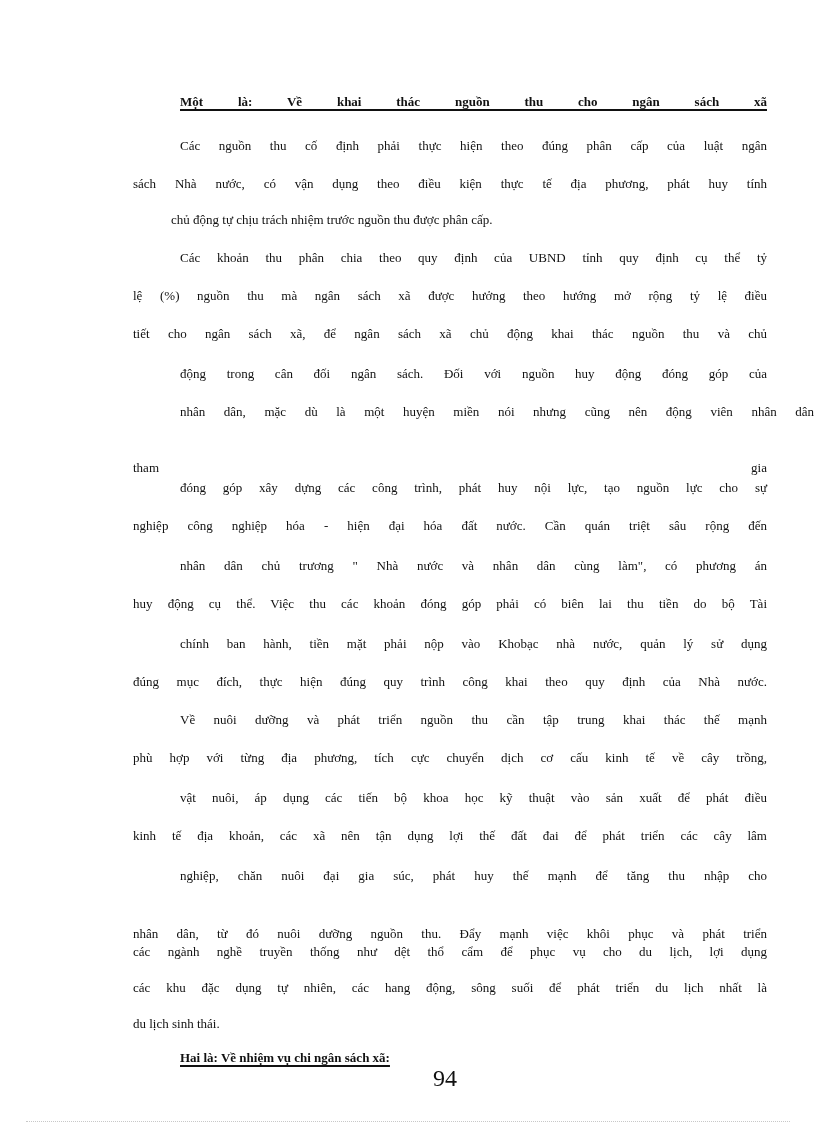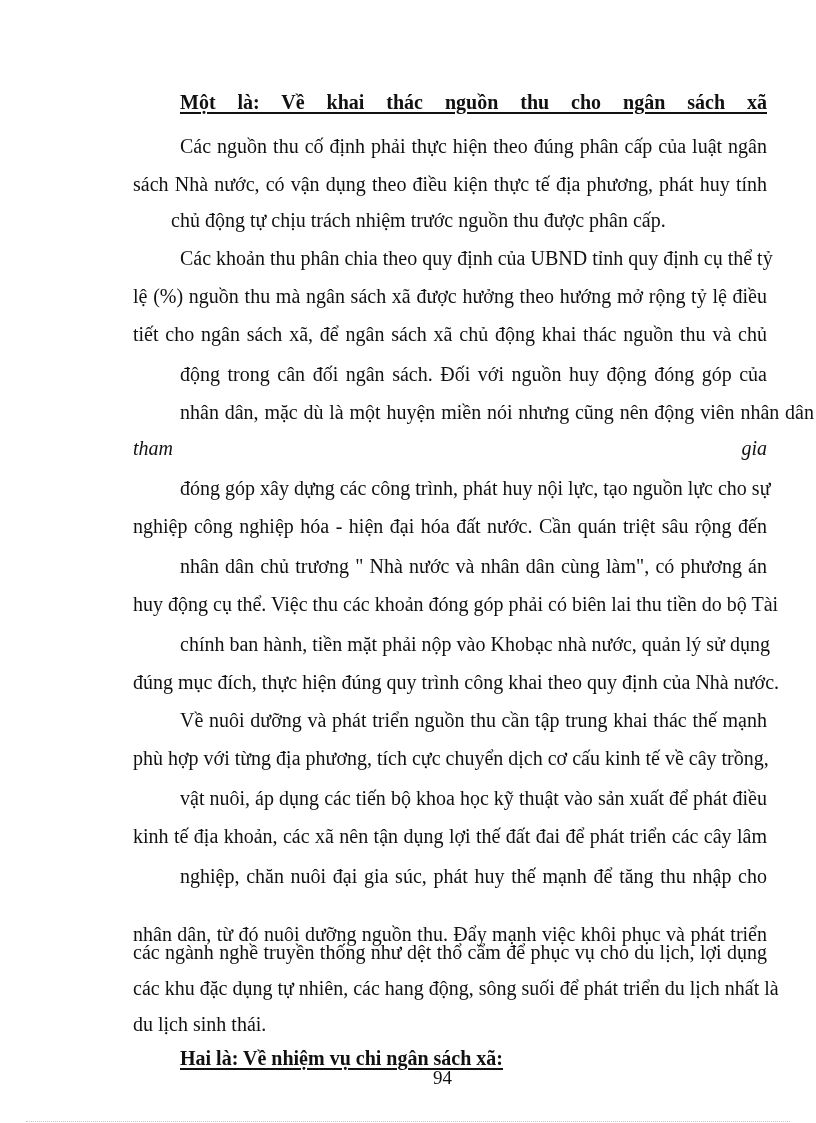--- a/index.html
+++ b/index.html
@@ -1,42 +1,42 @@
 <!DOCTYPE html>
 <html><head>
 <meta charset="utf-8">
 <style>
   html, body { margin: 0; padding: 0; background: #ffffff; }
   body { width: 816px; height: 1123px; position: relative; overflow: hidden;
          font-family: "Liberation Serif", "DejaVu Serif", serif; color: #111111; }
-  .line { position: absolute; left: 133px; width: 634px; font-size: 20px; line-height: 24px;
+  .line { position: absolute; left: 133px; width: 634px; font-size: 13px; line-height: 24px;
           white-space: nowrap; text-align: justify; text-align-last: justify; }
   .line.indent { left: 180px; width: 587px; }
   .line.last { text-align-last: left; }
   .heading { font-weight: bold; text-decoration: underline; text-decoration-thickness: 2px; text-underline-offset: 3px; }
   .split { display: flex; justify-content: space-between; }
-  .page-number { position: absolute; left: 433px; top: 1052px; font-size: 19px; line-height: 24px; }
+  .page-number { position: absolute; left: 433px; top: 1052px; font-size: 24px; line-height: 24px; }
   .page-edge { position: absolute; left: 26px; right: 26px; top: 1121px; border-top: 1px dotted #c8c8c8; }
 </style>
 </head>
 <body>
 
 <div>
   <div class="line heading indent" style="top:90px;">Một là: Về khai thác nguồn thu cho ngân sách xã</div>
 
   <div class="line indent" style="top:134px;">Các nguồn thu cố định phải thực hiện theo đúng phân cấp của luật ngân</div>
   <div class="line" style="top:172px;">sách Nhà nước, có vận dụng theo điều kiện thực tế địa phương, phát huy tính</div>
   <div class="line last" style="top:208px;margin-left:38px;">chủ động tự chịu trách nhiệm trước nguồn thu được phân cấp.</div>
 
   <div class="line indent" style="top:246px;">Các khoản thu phân chia theo quy định của UBND tỉnh quy định cụ thể tỷ</div>
   <div class="line" style="top:284px;">lệ (%) nguồn thu mà ngân sách xã được hưởng theo hướng mở rộng tỷ lệ điều</div>
   <div class="line" style="top:322px;">tiết cho ngân sách xã, để ngân sách xã chủ động khai thác nguồn thu và chủ</div>
   <div class="line indent" style="top:362px;">động trong cân đối ngân sách. Đối với nguồn huy động đóng góp của</div>
   <div class="line" style="top:400px;margin-left:47px;">nhân dân, mặc dù là một huyện miền nói  nhưng cũng nên động viên nhân dân</div>
-  <div class="line split" style="top:436px;font-style:italic;">
+  <div class="line split" style="top:456px;">
     <span>tham</span>
     <span>gia</span>
   </div>
 
   <div class="line indent" style="top:476px;">đóng góp xây dựng các công trình, phát huy nội lực, tạo nguồn lực cho sự</div>
   <div class="line" style="top:514px;">nghiệp công nghiệp hóa - hiện đại hóa đất nước. Cần quán triệt sâu rộng đến</div>
   <div class="line indent" style="top:554px;">nhân dân chủ trương " Nhà nước và nhân dân cùng làm", có phương án</div>
   <div class="line" style="top:592px;">huy động cụ thể. Việc thu các khoản đóng góp phải có biên lai thu tiền do bộ Tài</div>
   <div class="line indent" style="top:632px;">chính ban hành, tiền mặt phải nộp vào Khobạc nhà nước, quản lý sử dụng</div>
   <div class="line" style="top:670px;">đúng mục đích, thực hiện đúng quy trình công khai theo quy định của Nhà nước.</div>

